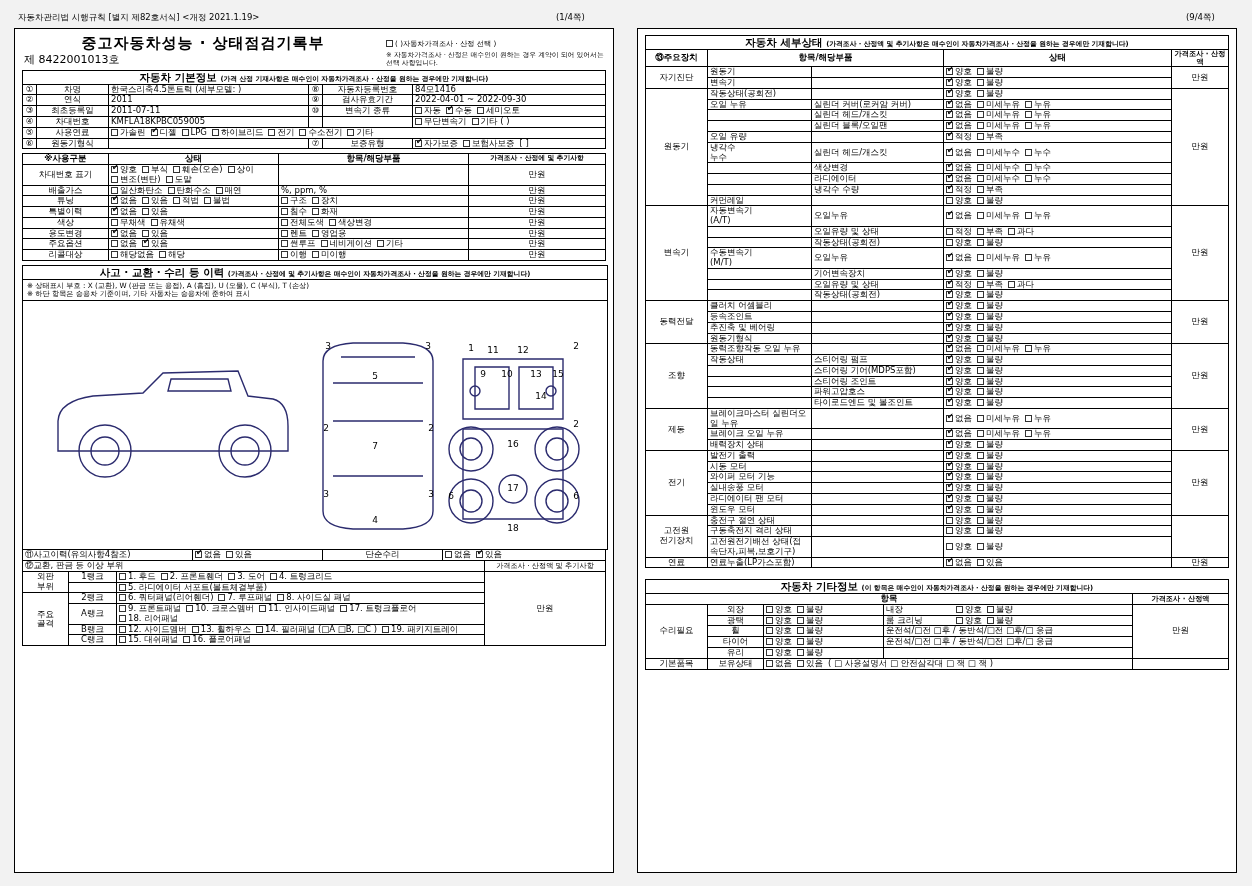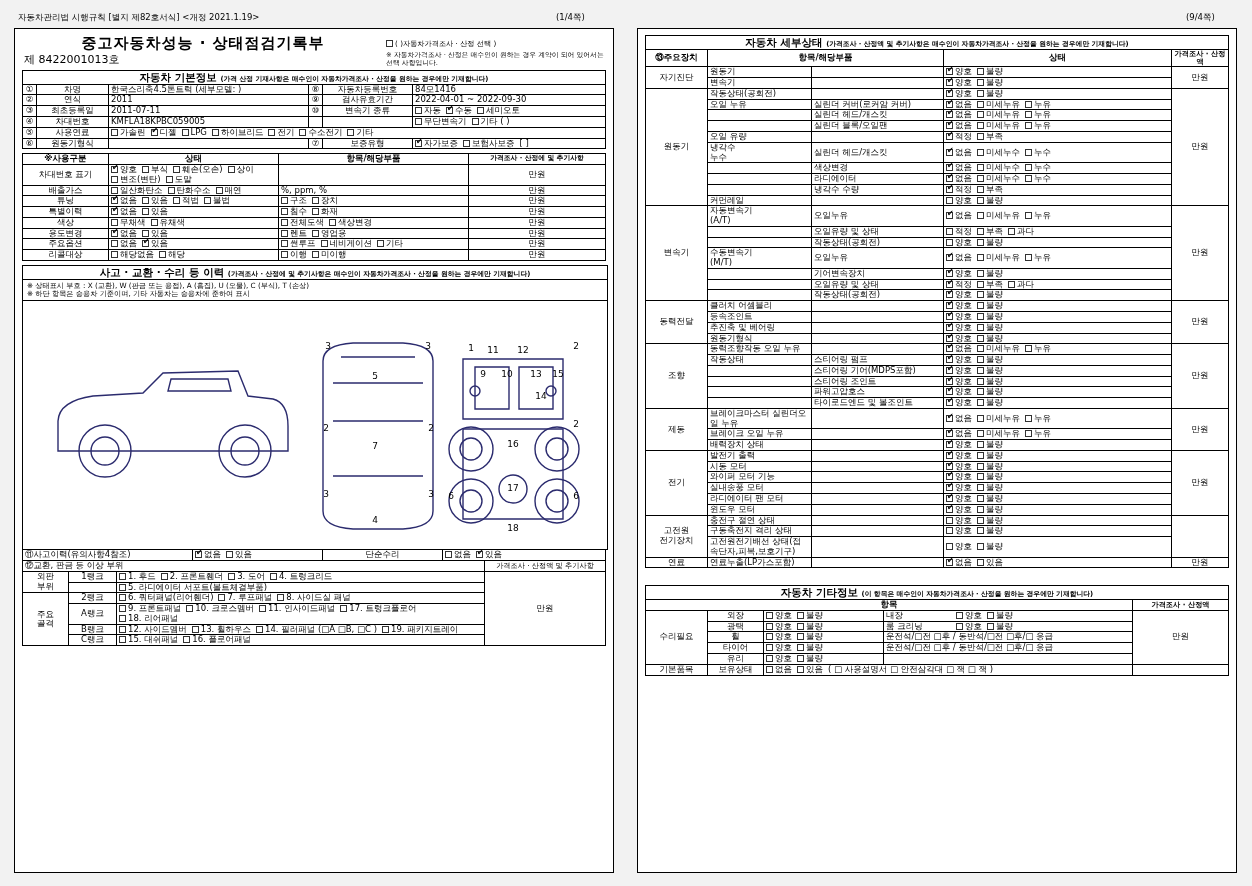--- a/index.html
+++ b/index.html
@@ -934,21 +934,21 @@
               <div class="row">
                 <label><span class="cb on"></span>없음</label>
                 <label><span class="cb"></span>있음</label>
               </div>
             </td>
             <td class="c" rowspan="1">만원</td>
           </tr>
         </tbody>
     </table>
 
-    <table style="margin-top:17px">
+    <table style="margin-top:11px">
       <tbody>
           <tr>
         <td colspan="5" class="sec">
           <span>자동차 기타정보</span>
           <span class="tiny">(이 항목은 매수인이 자동차가격조사 · 산정을 원하는 경우에만 기재합니다)</span>
         </td>
       </tr>
       <tr>
         <td class="hdr" colspan="4">항목</td>
         <td class="hdr tiny7" style="width:96px">가격조사 · 산정액</td>

